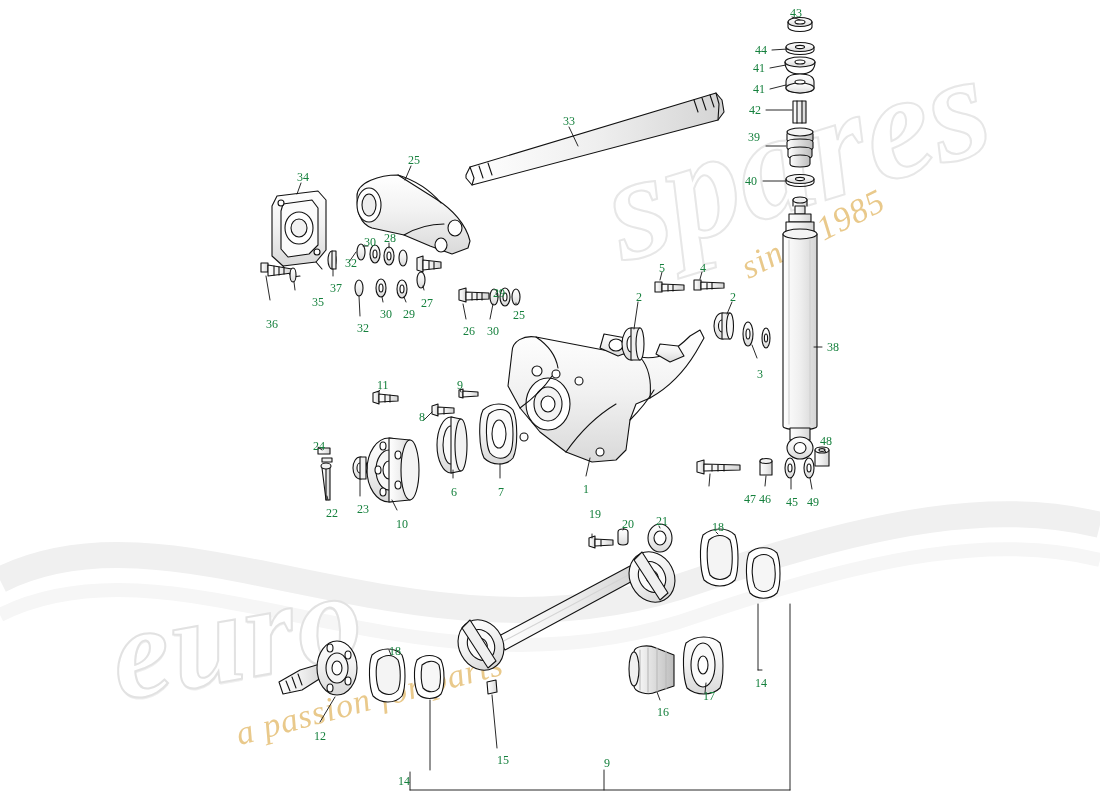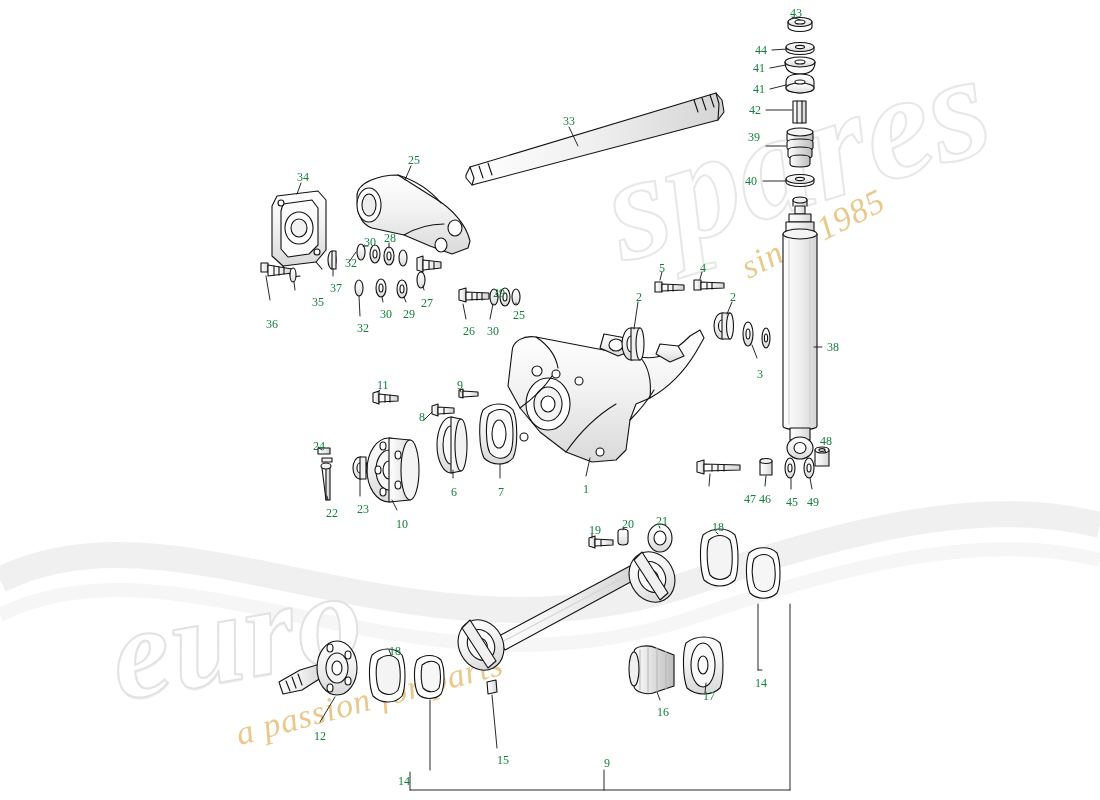--- a/index.html
+++ b/index.html
@@ -619,21 +619,21 @@
     <span class="lbl" style="left:377px; top:379px;">11</span>
     <span class="lbl" style="left:314px; top:730px;">12</span>
     <span class="lbl" style="left:604px; top:757px;">9</span>
     <span class="lbl" style="left:398px; top:775px;">14</span>
     <span class="lbl" style="left:755px; top:677px;">14</span>
     <span class="lbl" style="left:497px; top:754px;">15</span>
     <span class="lbl" style="left:657px; top:706px;">16</span>
     <span class="lbl" style="left:703px; top:690px;">17</span>
     <span class="lbl" style="left:389px; top:645px;">18</span>
     <span class="lbl" style="left:712px; top:521px;">18</span>
-    <span class="lbl" style="left:589px; top:524px;">19</span>
+    <span class="lbl" style="left:589px; top:508px;">19</span>
     <span class="lbl" style="left:622px; top:518px;">20</span>
     <span class="lbl" style="left:656px; top:515px;">21</span>
     <span class="lbl" style="left:326px; top:507px;">22</span>
     <span class="lbl" style="left:357px; top:503px;">23</span>
     <span class="lbl" style="left:313px; top:440px;">24</span>
     <span class="lbl" style="left:408px; top:154px;">25</span>
     <span class="lbl" style="left:463px; top:325px;">26</span>
     <span class="lbl" style="left:421px; top:297px;">27</span>
     <span class="lbl" style="left:384px; top:232px;">28</span>
     <span class="lbl" style="left:403px; top:308px;">29</span>

